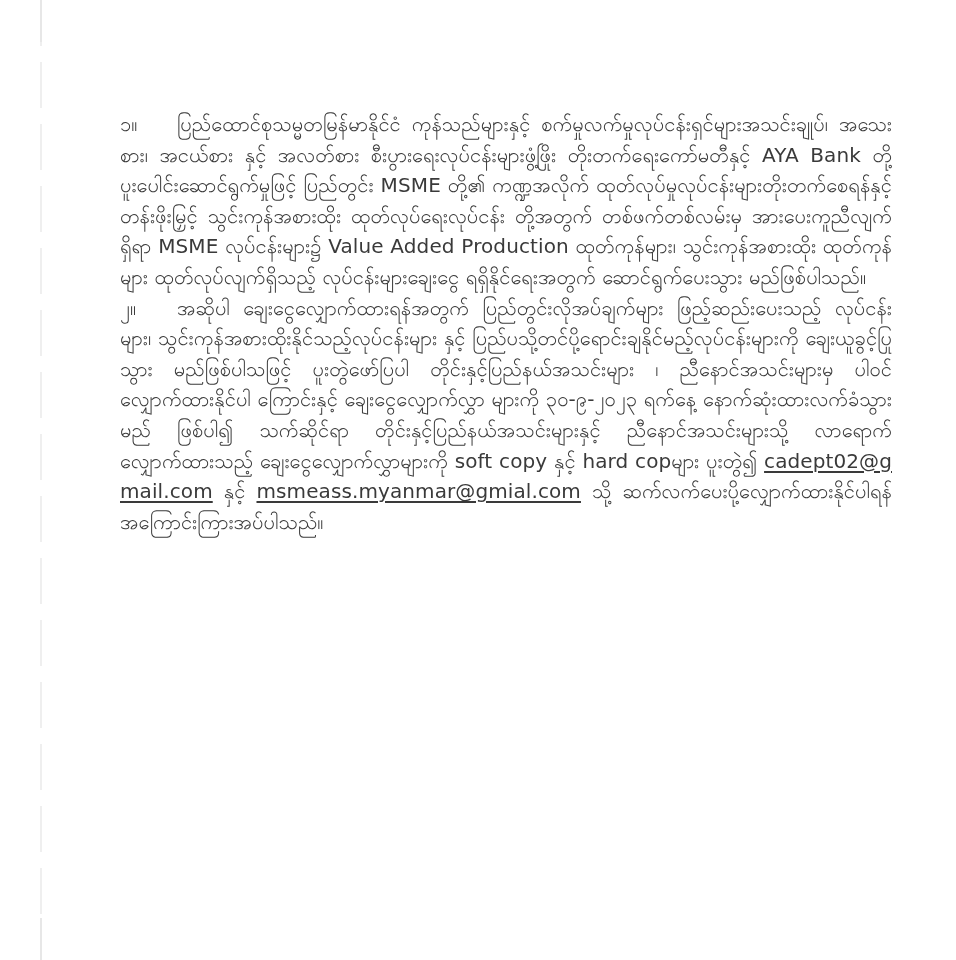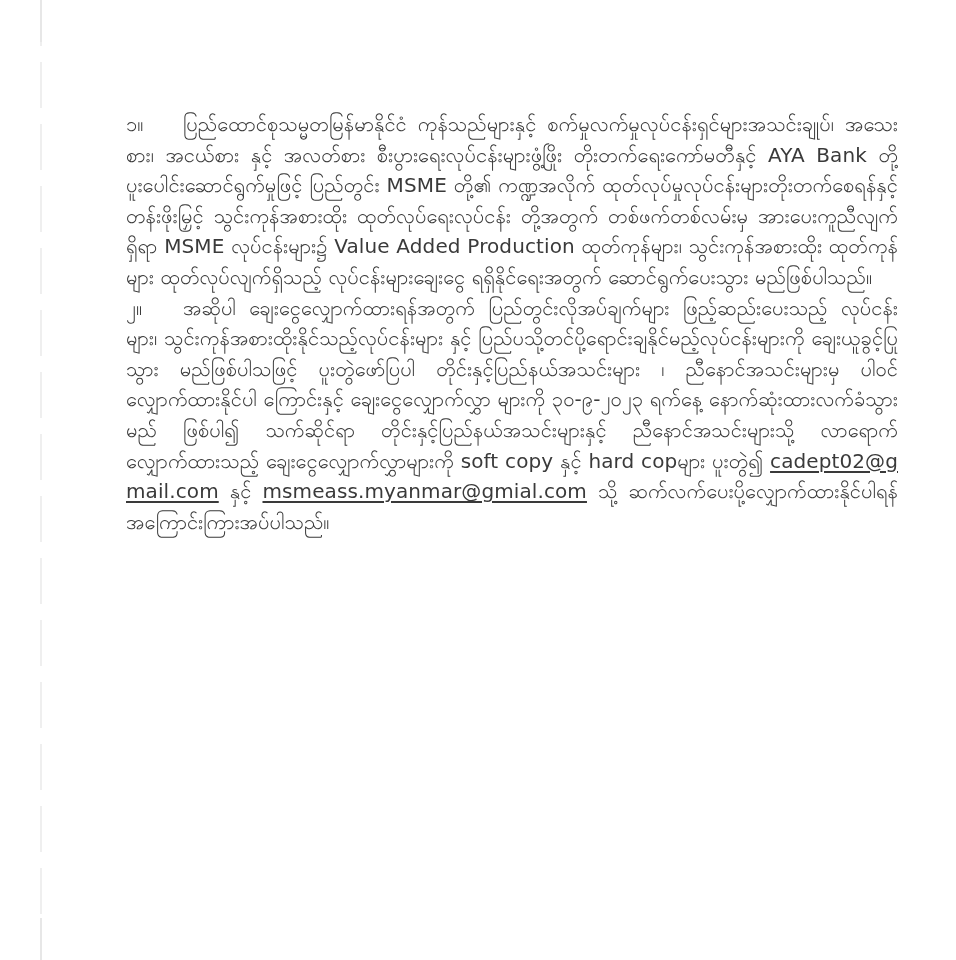--- a/index.html
+++ b/index.html
@@ -34,21 +34,21 @@
     left: 40px;
     width: 2px;
     height: 42px;
     background: #e7e7e7;
   }
   .fold-line-cap.top { top: 0; }
   .fold-line-cap.bottom { bottom: 0; }
 
   .doc-body {
     position: absolute;
-    left: 126px;
+    left: 120px;
     top: 109px;
     width: 772px;
     color: #3a3a3a;
     font-size: 20px;
     line-height: 30.6px;
     text-align: justify;
     text-justify: inter-word;
     letter-spacing: 0.1px;
   }
   .para {

